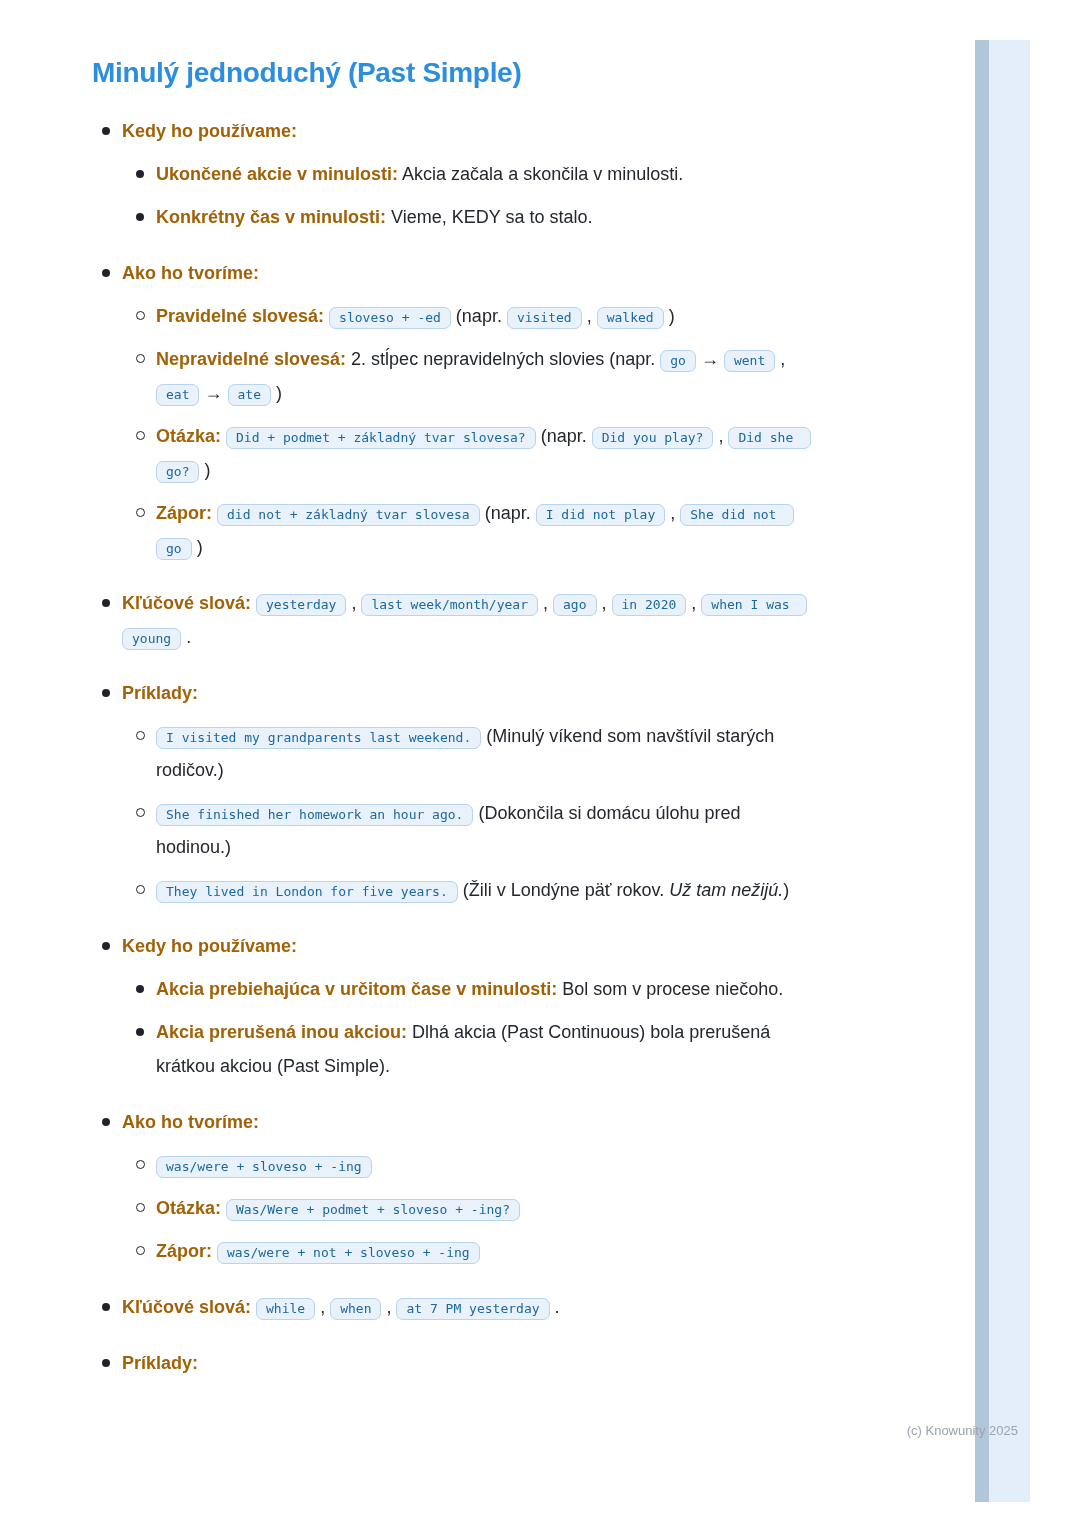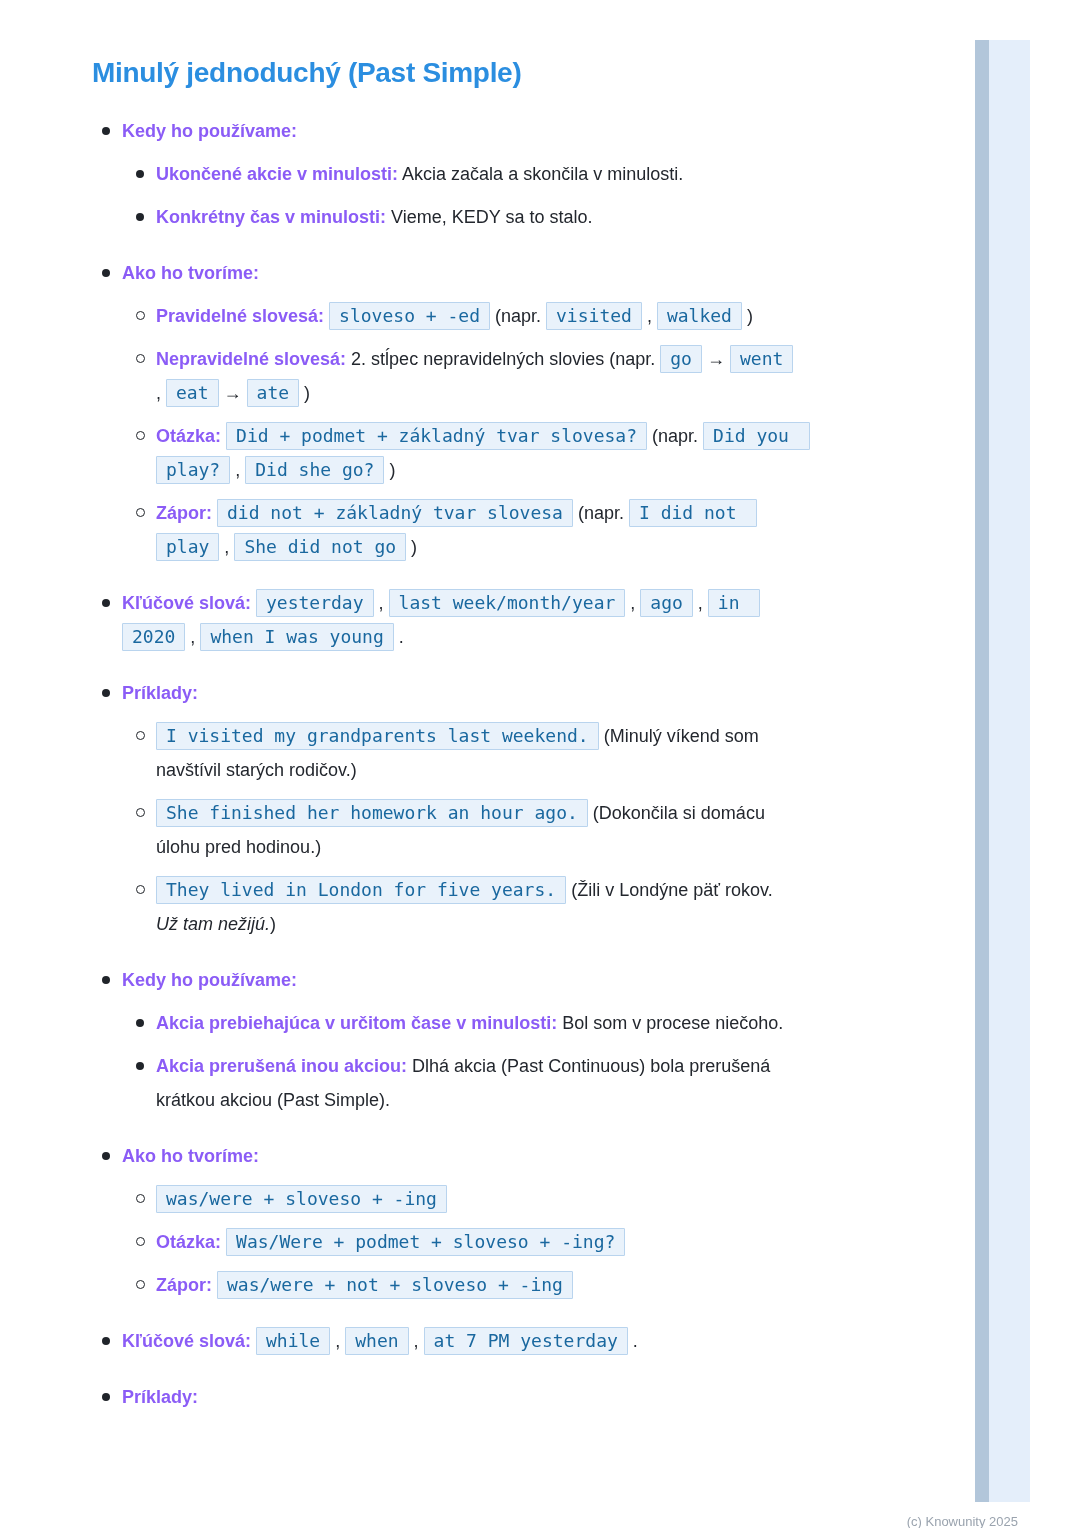--- a/index.html
+++ b/index.html
@@ -69,42 +69,42 @@
   .lvl2 .marker { left: 44px; }
   .disc .marker { background: #20242a; }
   .circle .marker {
     border: 1.5px solid #20242a;
     background: transparent;
     width: 9px;
     height: 9px;
     top: 12px;
   }
 
-  strong { font-weight: 700; color: #8b5cf6; }
+  strong { font-weight: 700; color: #a16207; }
   em { font-style: italic; }
   .arrow { color: #20242a; }
 
   .chip {
     font-family: "DejaVu Sans Mono", "Liberation Mono", monospace;
-    font-size: 18px;
+    font-size: 13px;
     line-height: 1.45;
     color: var(--chip_text, #1a689f);
     background: var(--chip_bg, #e9f2fb);
     border: 1px solid var(--chip_border, #b9d4ee);
-    border-radius: 1px;
+    border-radius: 7px;
     padding: 2px 9px 3px 9px;
     -webkit-box-decoration-break: clone;
     box-decoration-break: clone;
     white-space: pre-wrap;
     margin-top: 16px;
   }
 
   .footer {
     position: absolute;
-    top: 1514px;
+    top: 1423px;
     right: 62px;
     font-size: 13px;
     color: var(--muted, #9aa3ae);
     z-index: 3;
   }
 </style>
 </head>
 <body>
 
 <div class="page">

